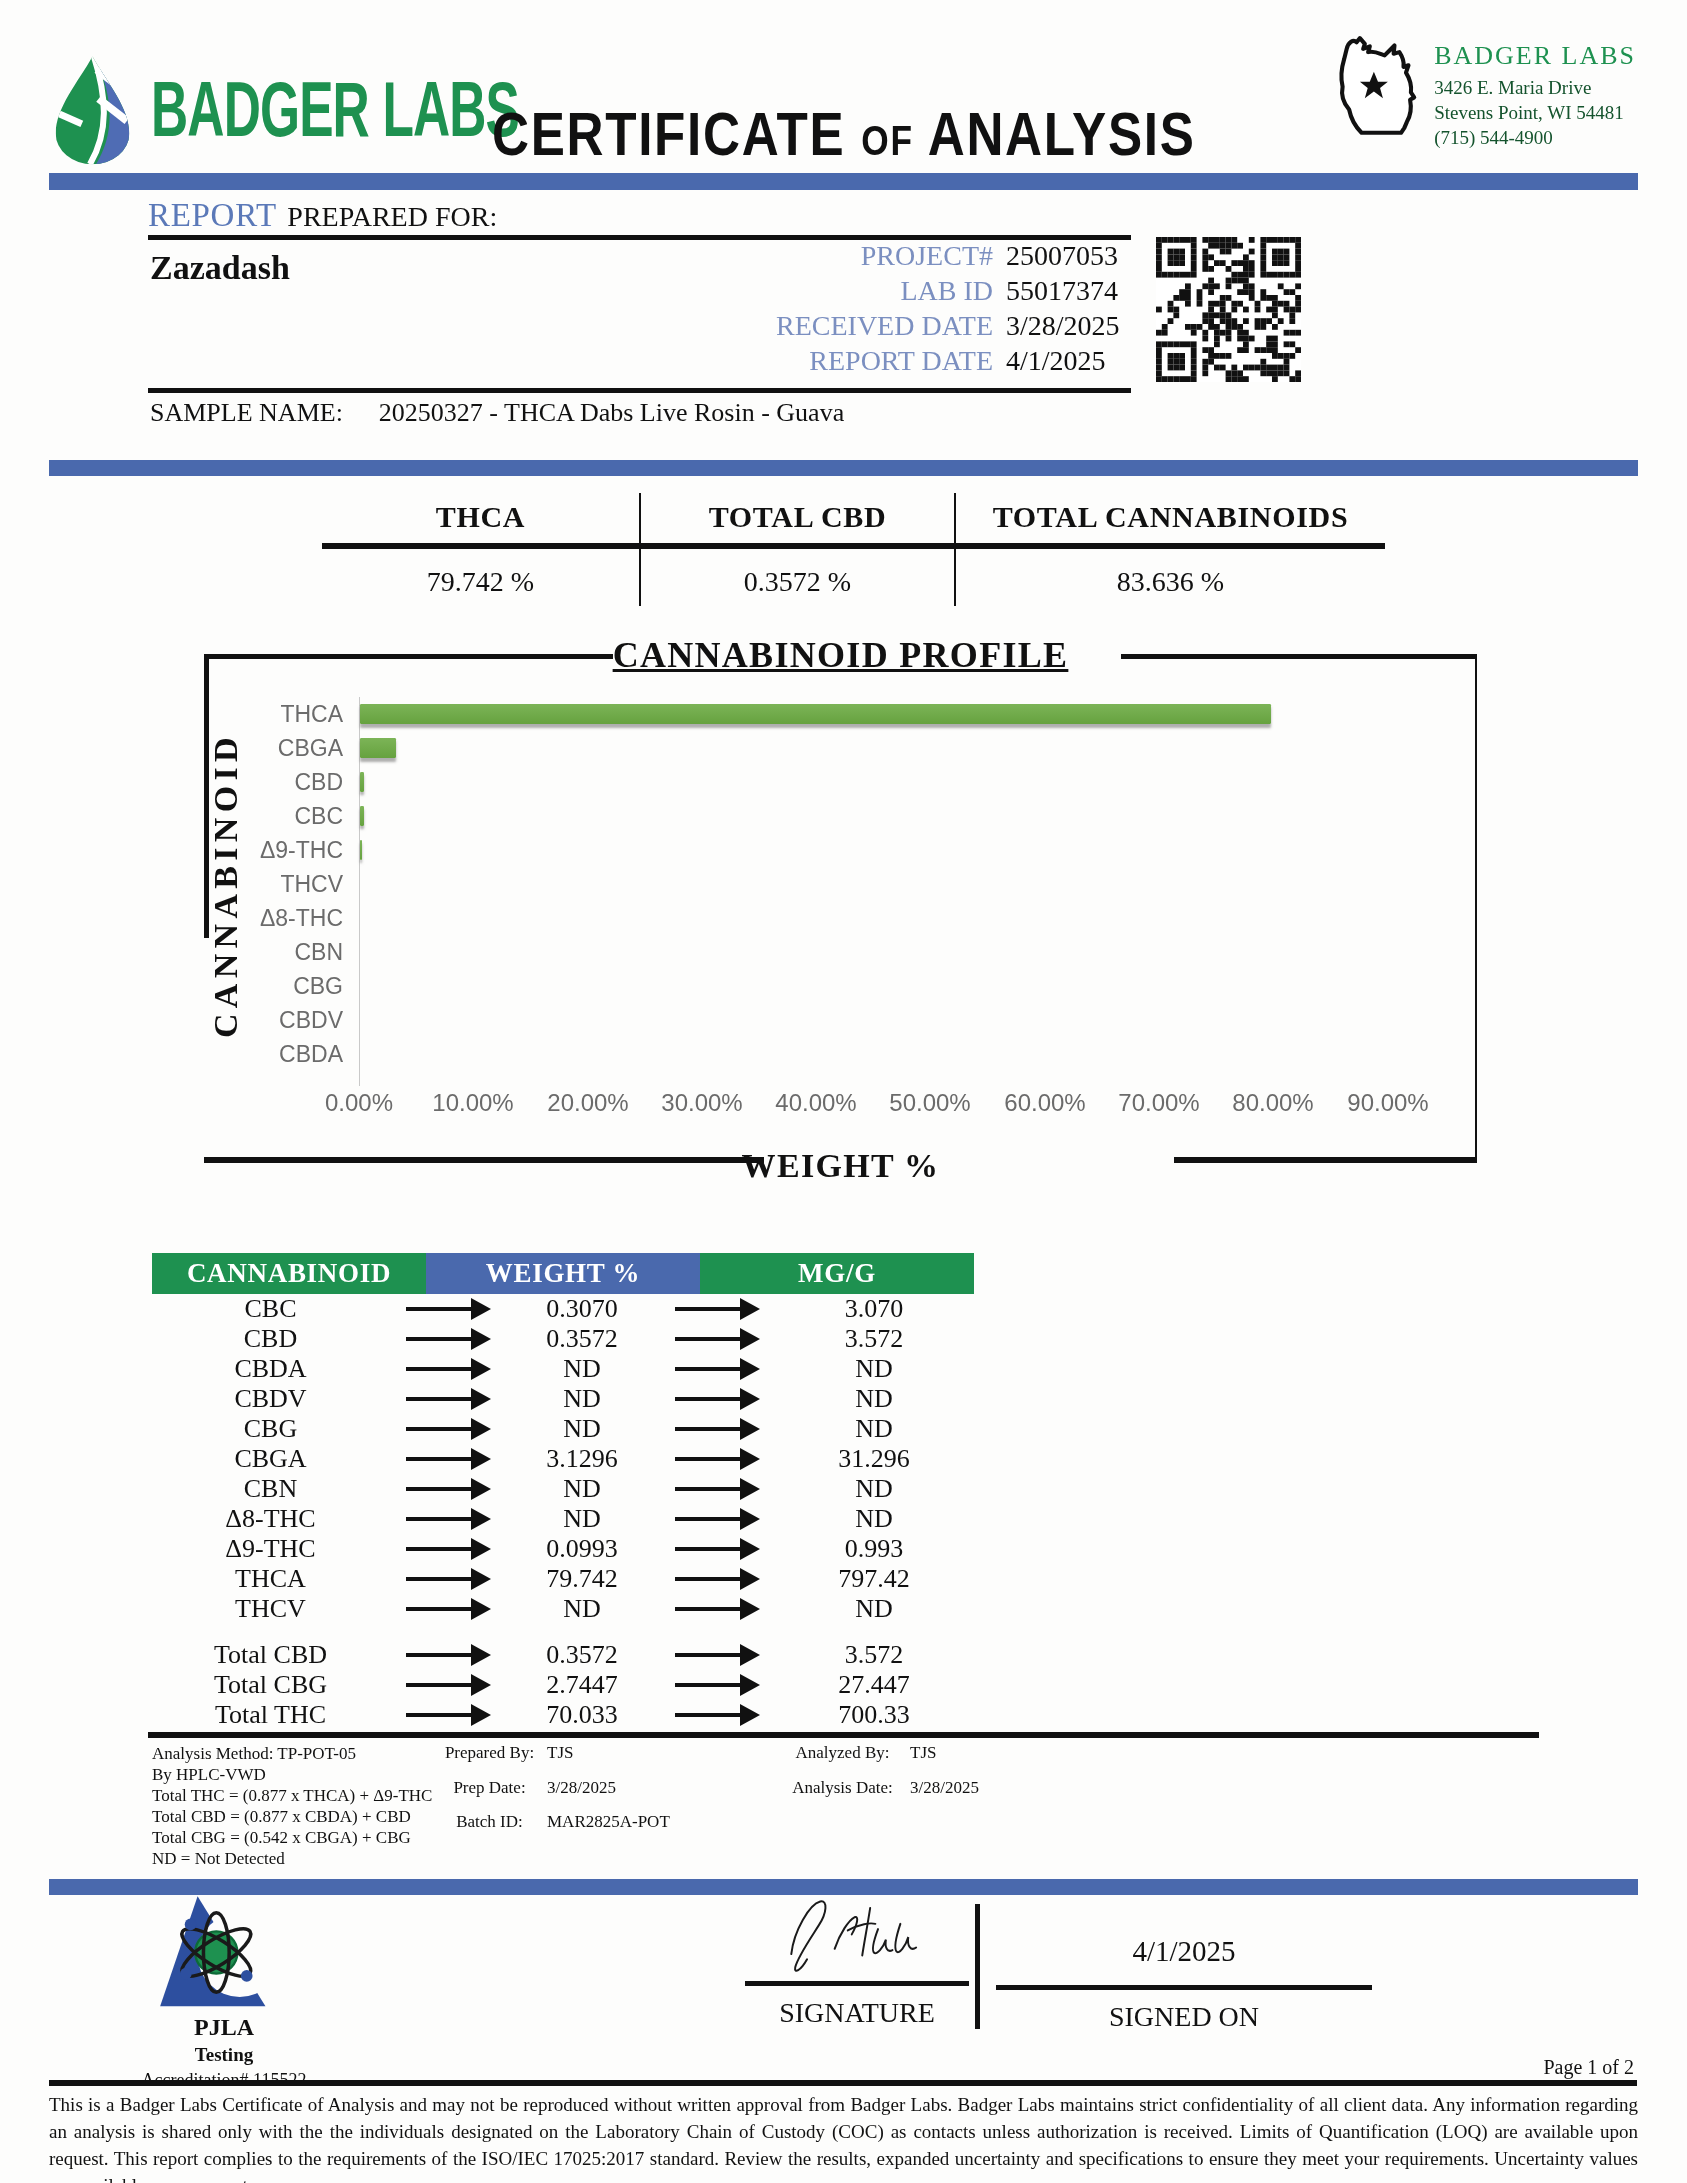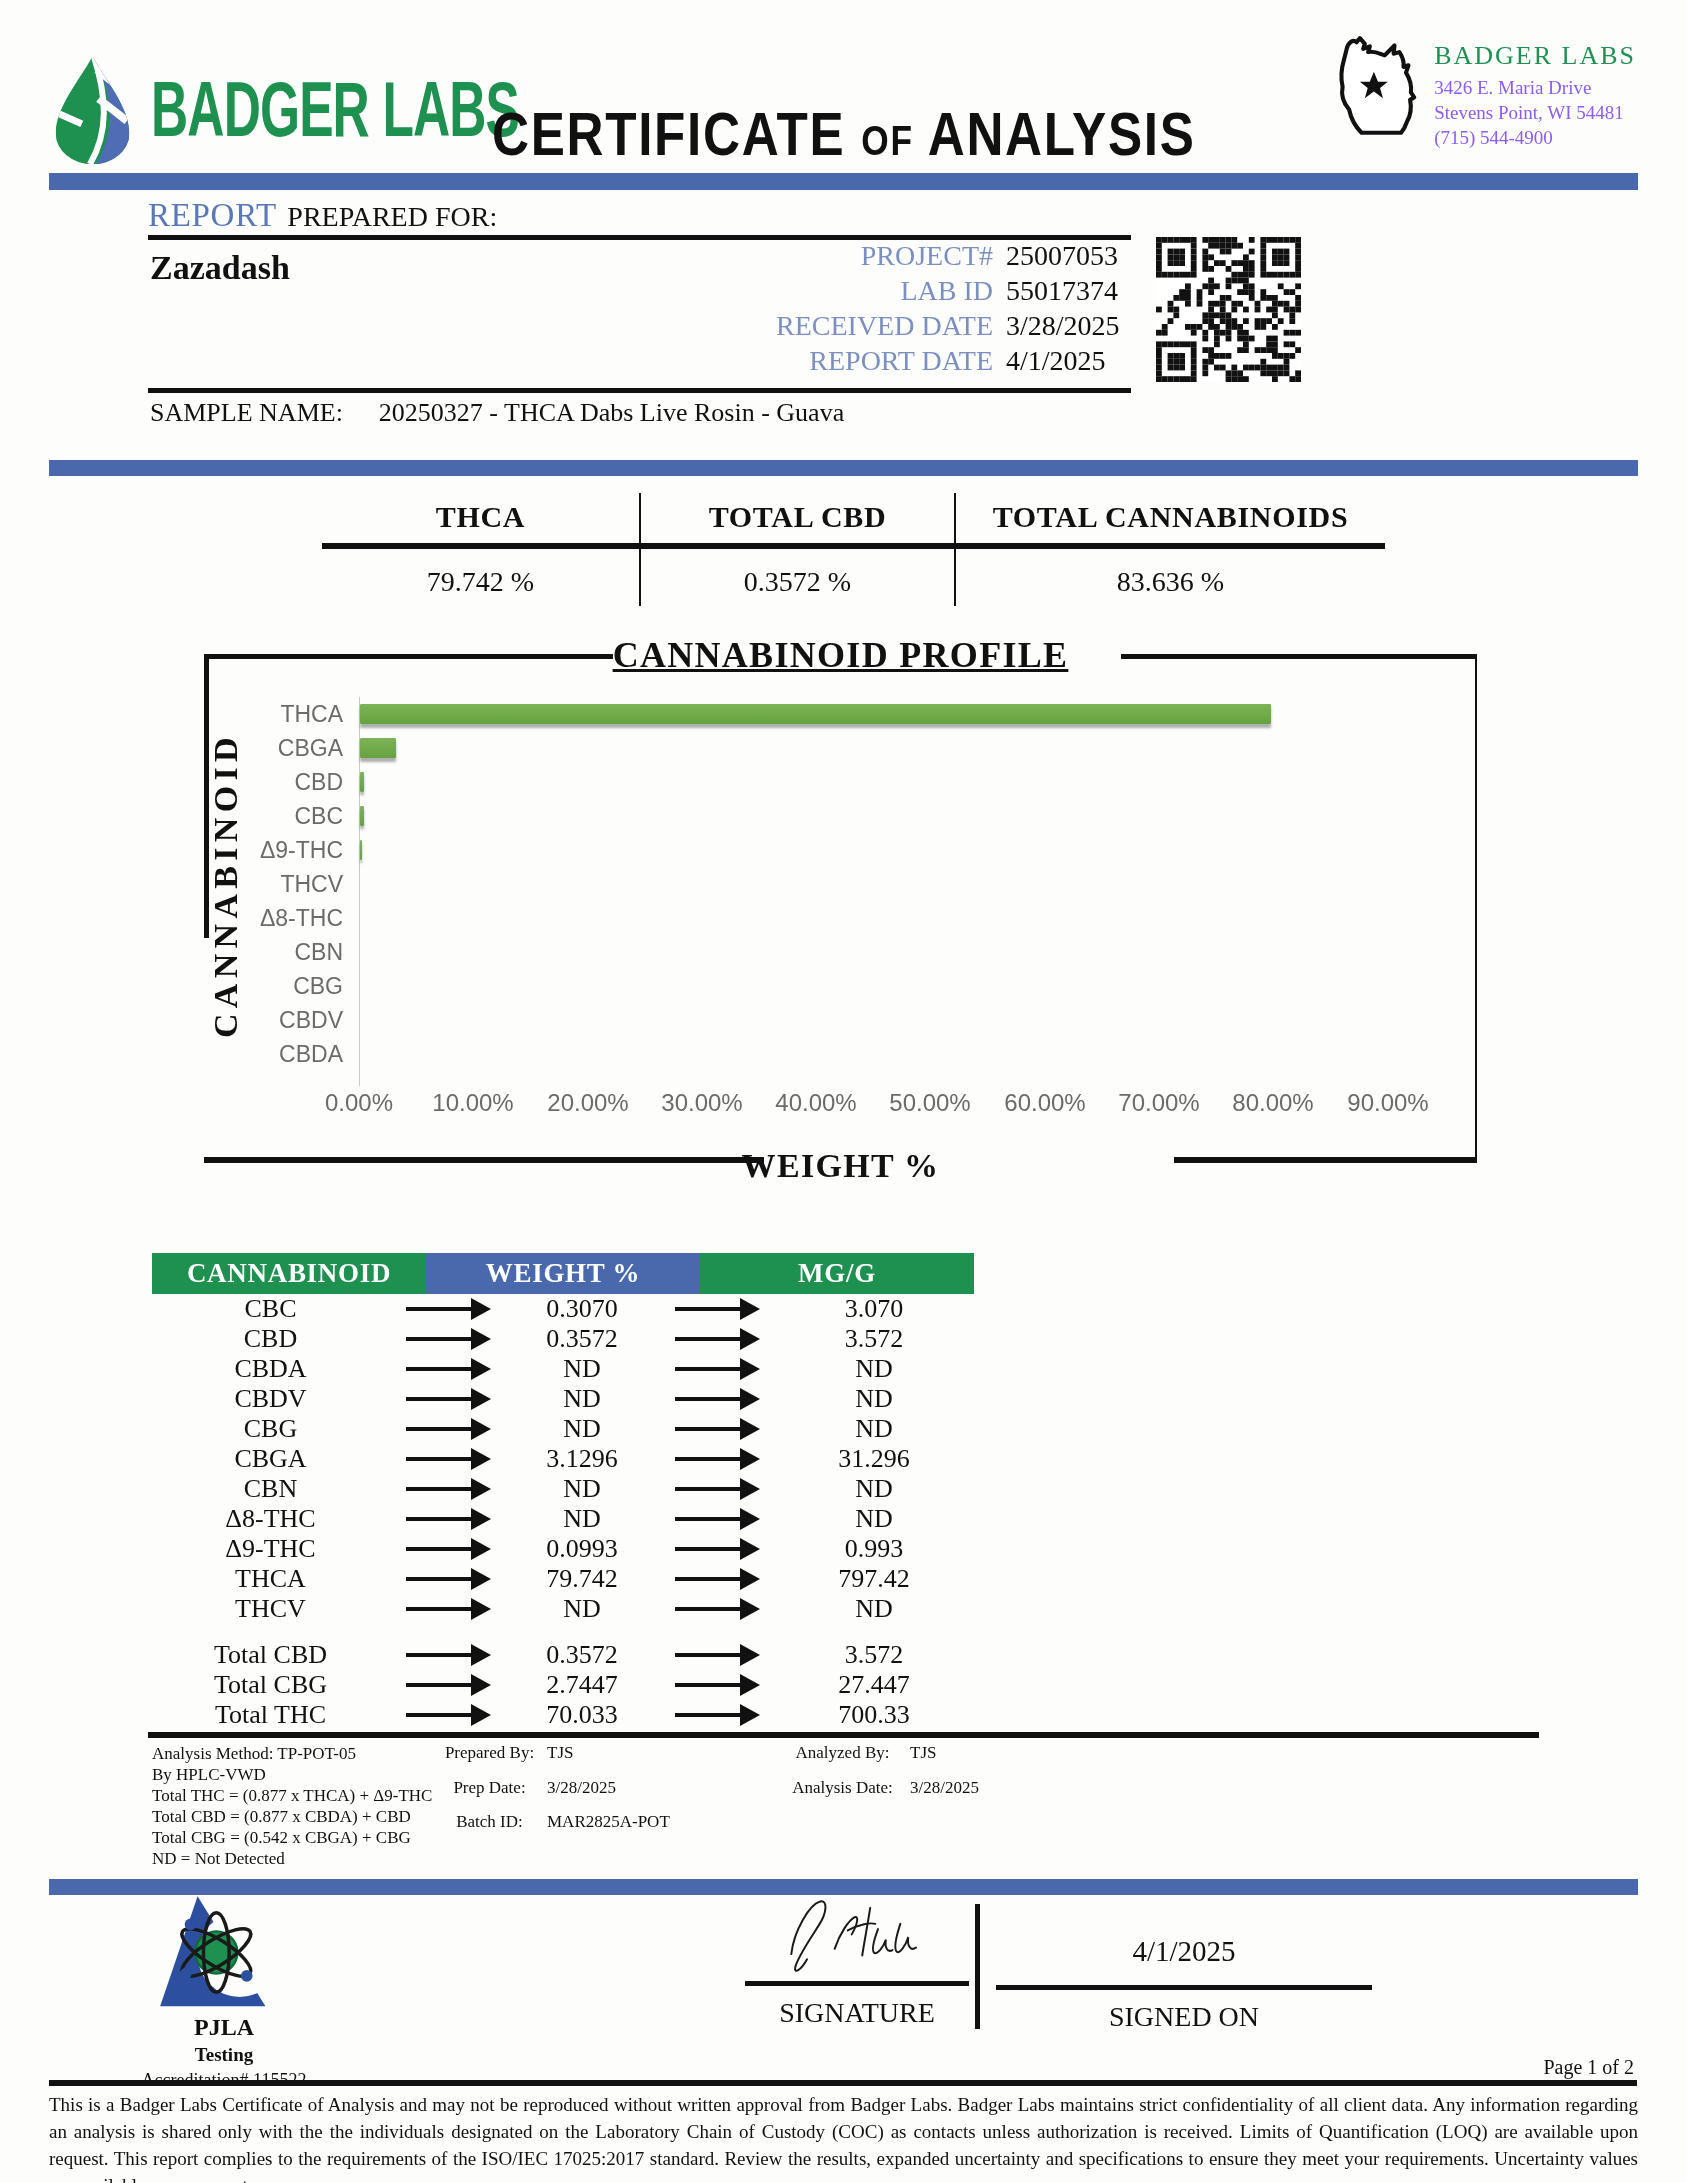--- a/index.html
+++ b/index.html
@@ -13,21 +13,21 @@
   .brand-text{font-family:"Liberation Sans",sans-serif;font-weight:700;font-size:78px;
               color:#1e9150;display:inline-block;transform:scaleX(.66);transform-origin:left center;
               letter-spacing:-1.3px;white-space:nowrap;margin-left:9.2px;}
   .main-title{position:absolute;left:0;right:0;top:99px;text-align:center;white-space:nowrap;}
   .main-title .tc{display:inline-block;transform:scaleX(.84);transform-origin:center;
               font-family:"Liberation Sans",sans-serif;font-weight:700;font-size:61px;letter-spacing:2px;}
   .main-title .of{font-size:42px;}
   .lab-info{position:absolute;right:51px;top:34px;display:flex;align-items:flex-start;}
   .lab-addr{margin-left:6.6px;padding-top:6.6px;}
   .lab-addr .ln{font-size:26px;color:#1e9150;letter-spacing:2px;margin-bottom:4px;}
-  .lab-addr .al{font-size:19px;color:#8b5cf6;line-height:1.32;}
+  .lab-addr .al{font-size:19px;color:#14532d;line-height:1.32;}
 
   
   .rp-head{position:absolute;left:148px;top:197px;white-space:nowrap;}
   .rp-head .r1{font-size:33px;color:#5b79b8;letter-spacing:0.7px;}
   .rp-head .r2{font-size:28px;color:#111;margin-left:10.6px;}
   .client{position:absolute;left:150px;top:249px;font-size:34px;font-weight:700;}
   .info-rows{position:absolute;left:752px;top:240px;width:396px;}
   .irow{display:flex;align-items:baseline;height:35px;}
   .irow .lbl{flex:1;text-align:right;color:#7b8fc0;font-size:28px;white-space:nowrap;}
   .irow .val{width:142px;margin-left:13px;font-size:28px;color:#111;white-space:nowrap;}

